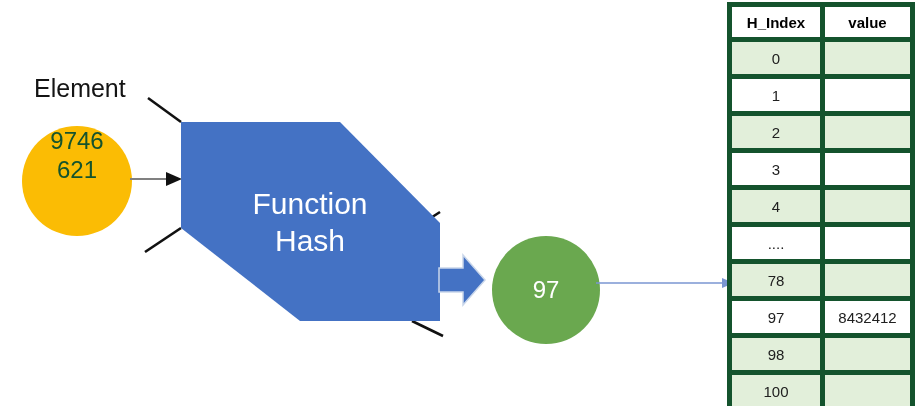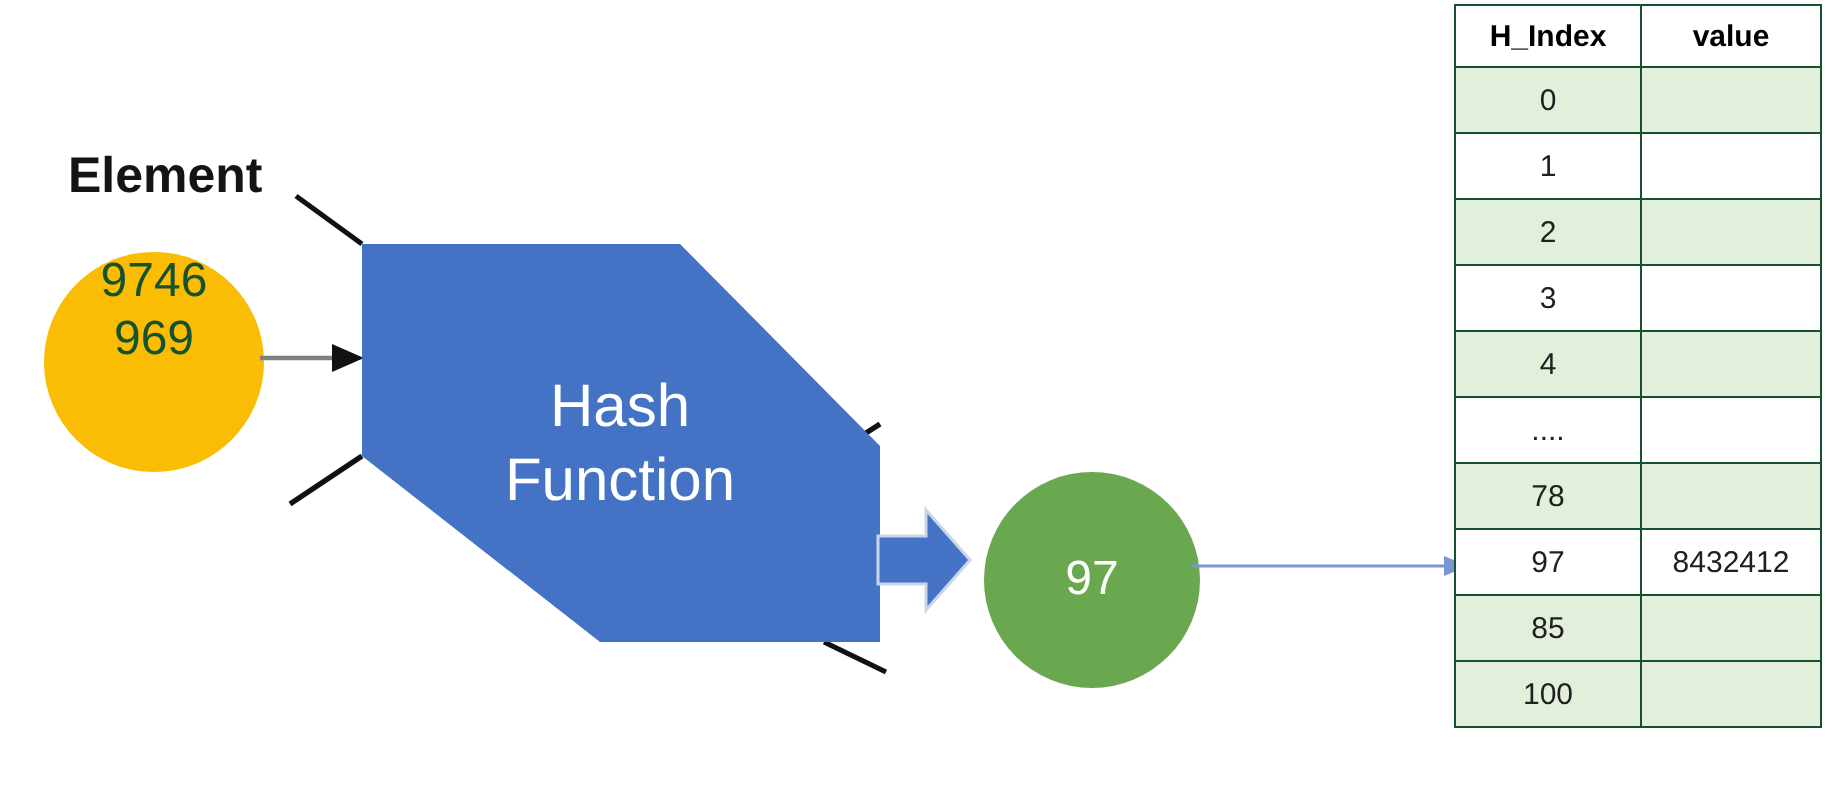--- a/index.html
+++ b/index.html
@@ -16,21 +16,21 @@
     height: 406px;
     background: #ffffff;
     overflow: hidden;
   }
 
   
   .plain-label {
     position: absolute;
     color: #141414;
     font-size: 25px;
-    font-weight: 700;
+    font-weight: 400;
     white-space: nowrap;
     letter-spacing: 0px;
   }
   #element-label { left: 34px; top: 74px; }
   #hashcode-label { left: 483px; top: 166px; }
 
   
   #element-circle {
     position: absolute;
     left: 22px;
@@ -118,21 +118,21 @@
   
   #hash-table {
     position: absolute;
     left: 727px;
     top: 2px;
     width: 183px;
     border-collapse: collapse;
     table-layout: fixed;
   }
   #hash-table td, #hash-table th {
-    border: 1px solid #14532d;
+    border: 5px solid #14532d;
     height: 32px;
     padding: 0;
     text-align: center;
     vertical-align: middle;
     font-size: 15px;
     color: #202020;
     font-weight: 400;
   }
   #hash-table th {
     background: #ffffff;
@@ -148,41 +148,41 @@
 </style>
 </head>
 <body>
 
 <div id="canvas">
 
   <div class="plain-label" id="element-label">Element</div>
 
   <div id="element-circle">
     <span>9746</span>
-    <span>969</span>
+    <span>621</span>
   </div>
 
   <svg id="element-arrow" viewBox="0 0 56 32">
     <line x1="0" y1="16" x2="38" y2="16" stroke="#808080" stroke-width="2.2"></line>
     <polygon points="36,9 52,16 36,23" fill="#111111"></polygon>
   </svg>
 
   <svg id="hex-wrap" viewBox="0 0 320 260">
 
     <line x1="8" y1="8" x2="41" y2="32" stroke="#111111" stroke-width="2.6"></line>
     <line x1="5" y1="162" x2="41" y2="138" stroke="#111111" stroke-width="2.6"></line>
     <line x1="300" y1="122" x2="272" y2="140" stroke="#111111" stroke-width="2.6"></line>
     <line x1="303" y1="246" x2="272" y2="231" stroke="#111111" stroke-width="2.6"></line>
 
     <polygon points="41,32 200,32 300,133 300,231 160,231 41,138" fill="#4472C4"></polygon>
   </svg>
 
   <div id="hex-text">
+    <span>Function</span>
     <span>Hash</span>
-    <span>Function</span>
   </div>
 
   <svg id="block-arrow" viewBox="0 0 50 56">
     <polygon points="2,16 26,16 26,3 48,28 26,53 26,40 2,40" fill="#4472C4" stroke="#C9D6EA" stroke-width="1.5"></polygon>
   </svg>
 
 
   <div id="hashcode-circle">
     <span>97</span>
   </div>
@@ -230,21 +230,21 @@
         </tr>
         <tr class="shaded">
           <td>78</td>
           <td></td>
         </tr>
         <tr class="plain">
           <td>97</td>
           <td>8432412</td>
         </tr>
         <tr class="shaded">
-          <td>85</td>
+          <td>98</td>
           <td></td>
         </tr>
         <tr class="shaded">
           <td>100</td>
           <td></td>
         </tr>
       </tbody>
   </table>
 
 </div>

